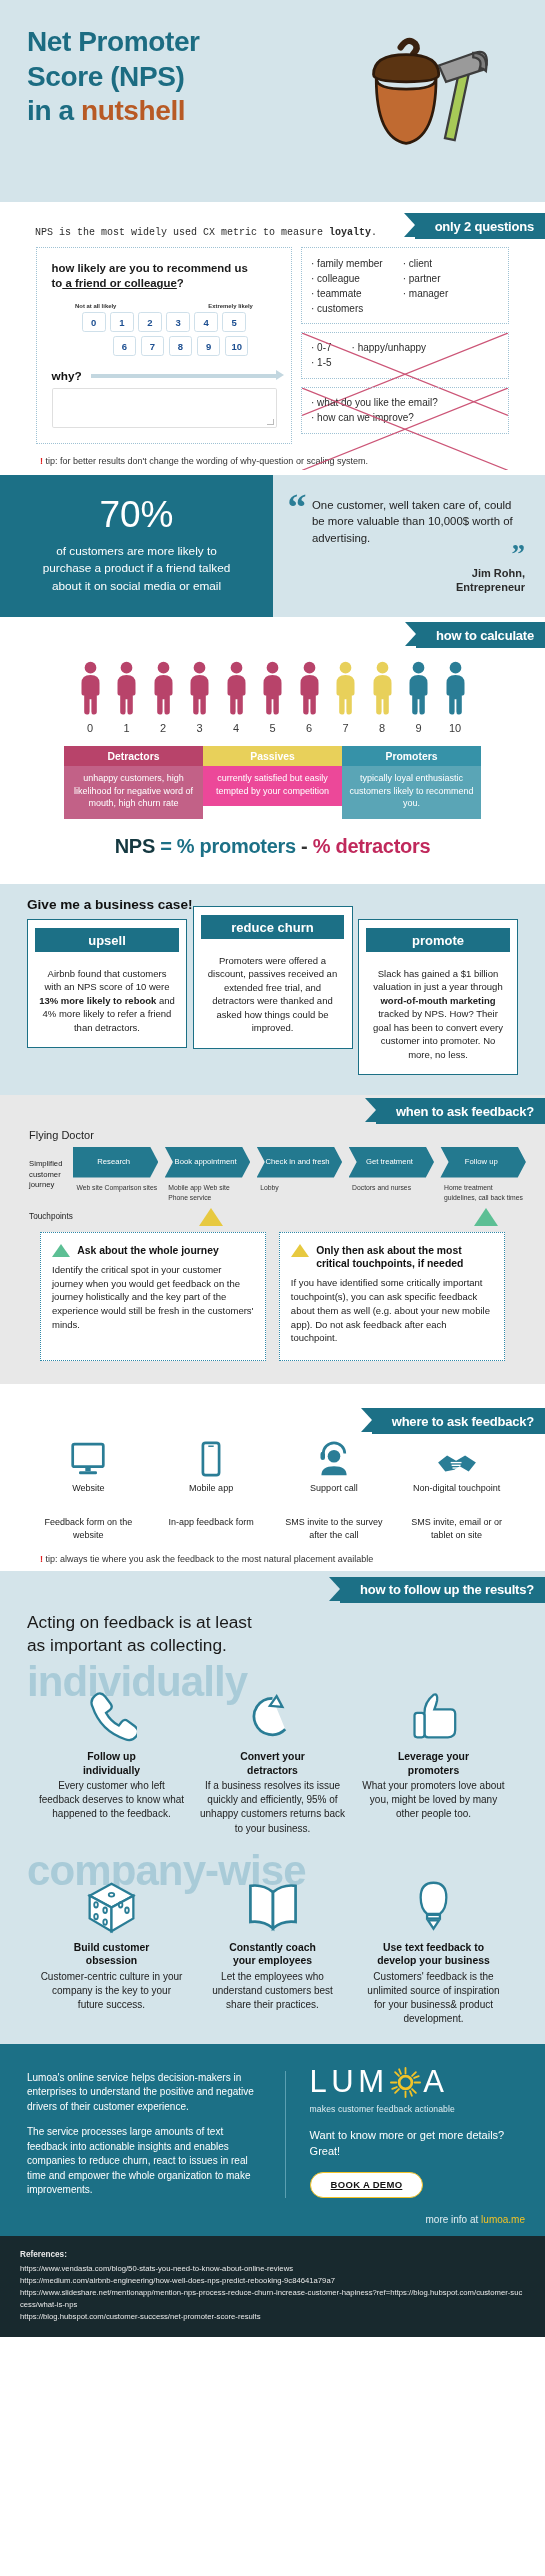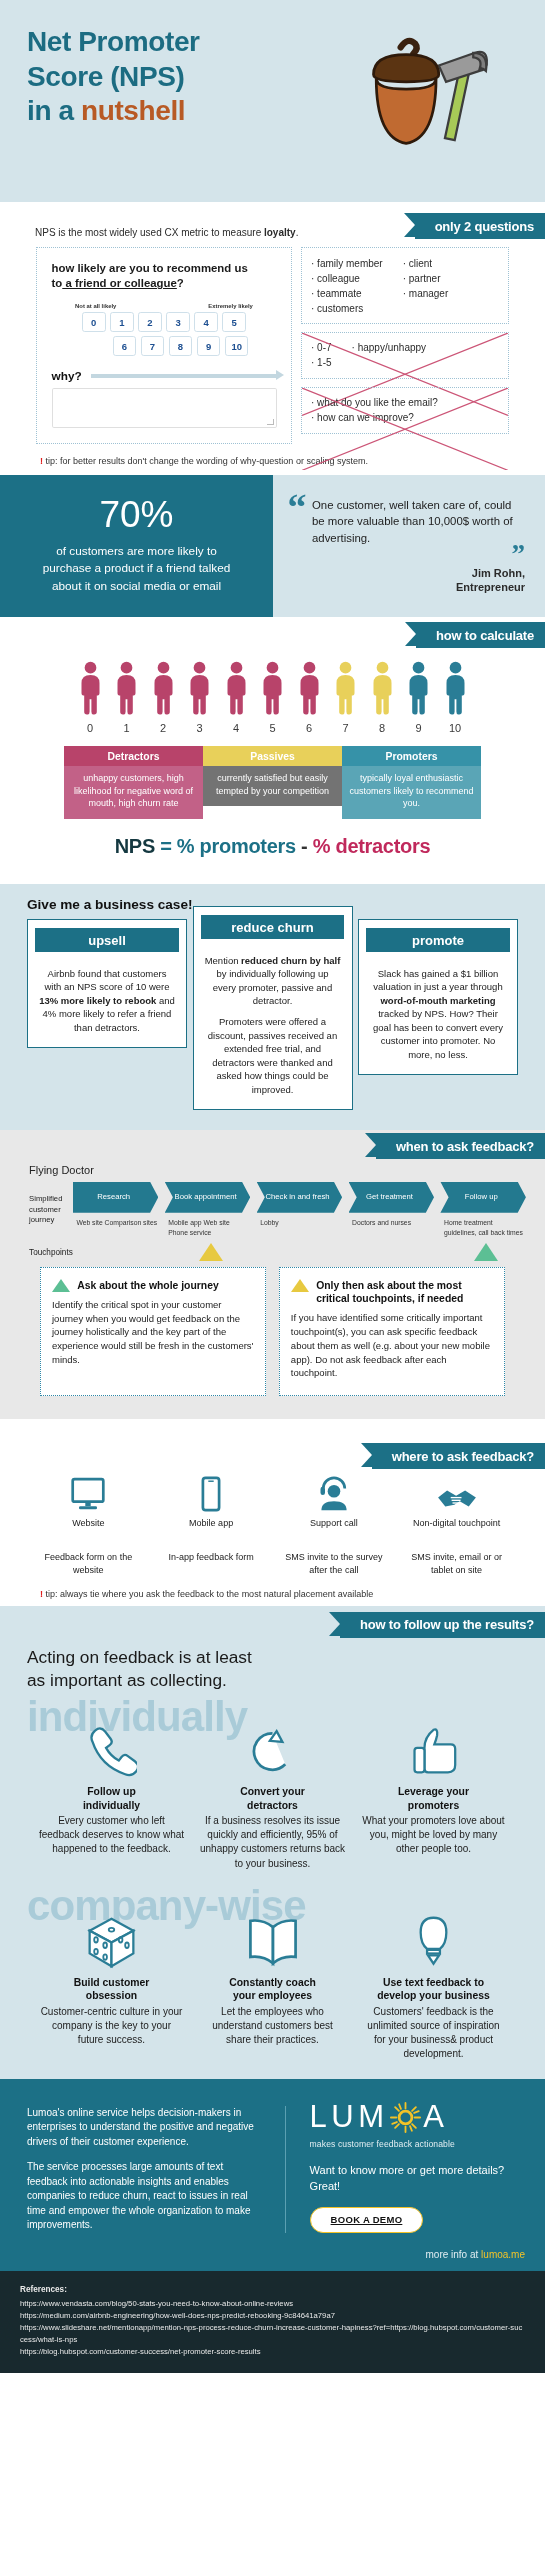--- a/index.html
+++ b/index.html
@@ -26,21 +26,21 @@
   }
   .ribbon:before {
     content: ""; position: absolute; left: -11px; top: 0;
     border-top: 12.7px solid #1c7086; border-bottom: 12.7px solid #1c7086;
     border-left: 11px solid transparent;
   }
 
   
   .sec-q { position: relative; background: #fff; padding: 12.7px 0 9px 0; }
   .sec-q .ribbon { top: 11px; }
-  .lead { font-size: 10px; padding: 12.7px 0 9px 35px; color: #2b2b2b; }
+  .lead { font-size: 10px; padding: 12.7px 0 9px 35px; color: #2b2b2b; font-family: Liberation Mono, monospace; }
   .lead b { font-weight: bold; }
   .q-grid { display: flex; gap: 9px; padding: 0 36px; align-items: flex-start; }
   .q-left { flex: 0 0 256px; border: 1.3px dotted #9fc2d4; padding: 12.7px 14.5px 14.5px 14.5px; }
   .q-right { flex: 1; display: flex; flex-direction: column; gap: 8.2px; }
   .q-title { font-size: 11.4px; font-weight: bold; line-height: 1.35; color: #1a1a1a; }
   .q-title u { text-decoration: underline; }
   .scale-hints { display: flex; justify-content: space-between; font-size: 5.9px; font-weight: bold; color: #333; margin: 11px 23.6px 3.6px 23.6px; }
   .scale-row { display: flex; gap: 4.5px; justify-content: center; }
   .scale-row.second { margin-top: 3.6px; padding-left: 33px; }
   .sbox { width: 23.6px; height: 20px; border: 0.9px solid #cfe0ea; border-radius: 2.7px; display: flex; align-items: center; justify-content: center; font-size: 9.5px; font-weight: bold; color: #1d4f91; background: #fff; }
@@ -74,21 +74,21 @@
   .sec-calc { position: relative; background: #fff; padding-top: 7.3px; padding-bottom: 11px; }
   .sec-calc .ribbon { top: 5.5px; }
   .people { display: flex; justify-content: center; gap: 5.5px; padding: 36px 0 0 0; }
   .person { width: 31px; text-align: center; }
   .pnum { font-size: 11px; color: #3a3a3a; margin-top: 3.6px; }
   .seg-row { display: flex; margin: 12.7px 64px 0 64px; }
   .seg { flex: 1; color: #fff; text-align: center; }
   .seg-h { font-size: 10.4px; font-weight: bold; padding: 4.5px 0; }
   .seg-b { font-size: 9px; line-height: 1.42; padding: 5.5px 7.3px 9px 7.3px; }
   .seg.det .seg-h { background: #b8436a; } .seg.det .seg-b { background: #c26187; }
-  .seg.pas .seg-h { background: #e8d05a; } .seg.pas .seg-b { background: #737373; }
+  .seg.pas .seg-h { background: #e8d05a; } .seg.pas .seg-b { background: #ec4899; }
   .seg.pro .seg-h { background: #3692a8; } .seg.pro .seg-b { background: #5aa5b6; }
   .formula { text-align: center; font-size: 20px; font-weight: bold; padding: 16.4px 0 14.5px 0; letter-spacing: -0.3px; }
   .formula .nps { color: #143840; } .formula .eq { color: #1c7086; }
   .formula .pro { color: #1c7086; } .formula .det { color: #c0295c; } .formula .minus { color: #333; }
 
   
   .sec-biz { background: #d4e4ea; padding: 12.7px 0 20px 0; }
   .biz-title { font-size: 13.6px; font-weight: bold; padding-left: 27px; color: #111; }
   .cards { display: flex; justify-content: center; align-items: flex-start; gap: 5.5px; padding: 7.3px 27px 0 27px; }
   .card { background: #fff; border: 0.9px solid #1c7086; width: 164px; padding: 0 11px 12.7px 11px; position: relative; }
@@ -402,21 +402,20 @@
     <div class="cards">
       <div class="card">
         <div class="card-h">upsell</div>
         <div class="card-b">
           <p><span>Airbnb found that customers with an NPS score of 10 were </span><b>13% more likely to rebook</b><span> and 4% more likely to refer a friend than detractors.</span></p>
         </div>
       </div>
       <div class="card mid">
         <div class="card-h">reduce churn</div>
         <div class="card-b">
-          <p><span>Mention </span><b>reduced churn by half</b><span> by individually following up every promoter, passive and detractor.</span></p>
           <p><span>Promoters were offered a discount, passives received an extended free trial, and detractors were thanked and asked how things could be improved.</span></p>
         </div>
       </div>
       <div class="card">
         <div class="card-h">promote</div>
         <div class="card-b">
           <p><span>Slack has gained a $1 billion valuation in just a year through </span><b>word-of-mouth marketing</b><span> tracked by NPS. How? Their goal has been to convert every customer into promoter. No more, no less.</span></p>
         </div>
       </div>
     </div>

